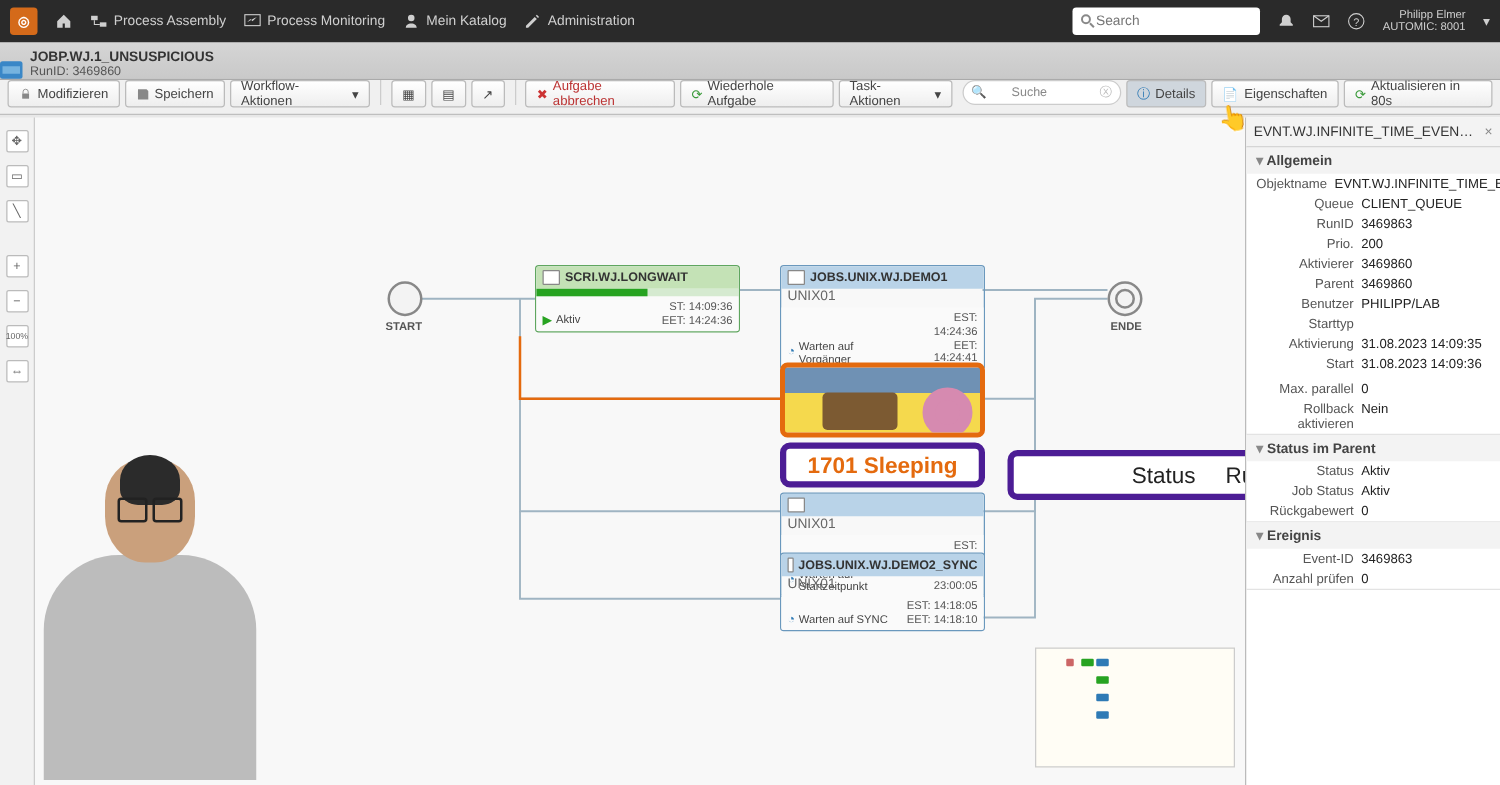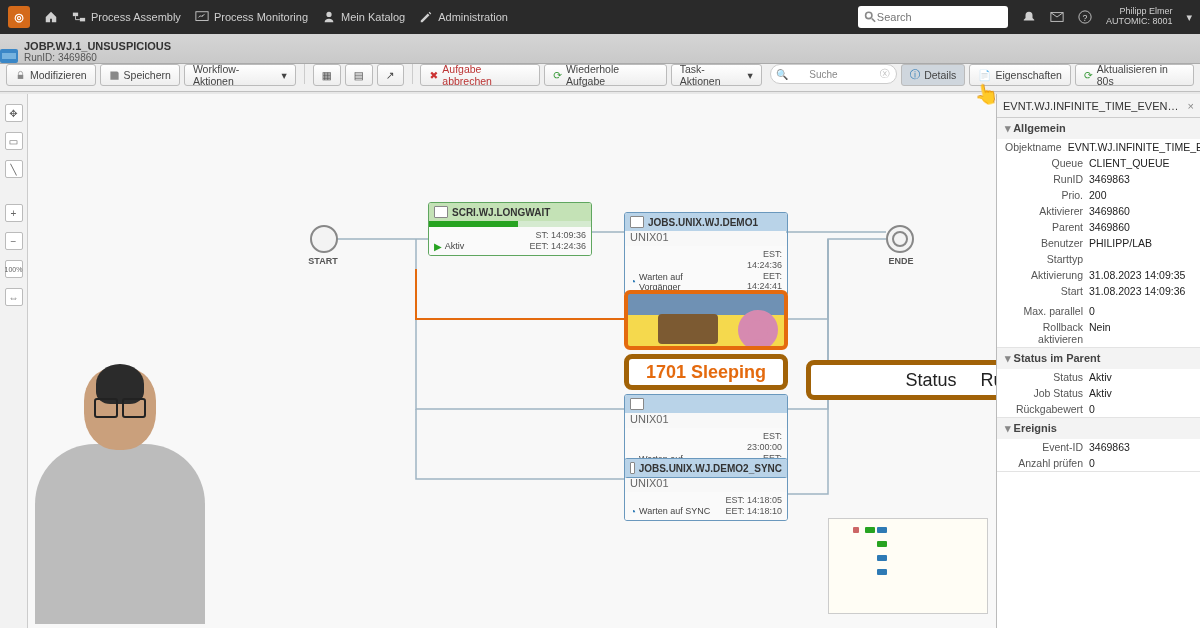--- a/index.html
+++ b/index.html
@@ -44,21 +44,21 @@
 .nhdr{padding:3px 5px;display:flex;align-items:center;gap:4px}
 .nhdr .nico{width:14px;height:12px;background:#fff;border:1px solid #888;border-radius:1px}
 .nbody{background:#fafafa;padding:3px 5px;display:flex;justify-content:space-between;align-items:flex-end;gap:6px}
 .nbody .statline{display:flex;align-items:center;gap:3px}
 .nbody .stattxt{font-size:9px;color:#444;line-height:1.15}
 .nbody .times{font-size:9px;color:#555;text-align:right;line-height:1.2}
 .nsub{font-size:11px;color:#666;padding:0 5px 3px}
 .circ{position:absolute;width:28px;height:28px;border:2px solid #888;border-radius:50%;background:#f3f3f3}
 .circ.inner:after{content:"";position:absolute;inset:4px;border:2px solid #888;border-radius:50%}
 .circ-label{position:absolute;font-size:9px;font-weight:bold;color:#555;text-align:center;width:50px}
-.overlay-orange{position:absolute;border:5px solid #a16207;border-radius:8px;background:#fff;color:#e46a0e;font-weight:bold;display:flex;align-items:center;justify-content:center}
+.overlay-orange{position:absolute;border:5px solid #4c1d95;border-radius:8px;background:#fff;color:#e46a0e;font-weight:bold;display:flex;align-items:center;justify-content:center}
 .overlay-orange.big{font-size:18px}
 .details{position:absolute;right:0;top:94px;width:204px;bottom:0;background:#fff;border-left:1px solid #bbb;overflow:hidden;font-size:11px}
 .details .dtab{height:24px;border-bottom:1px solid #ccc;display:flex;align-items:center;justify-content:space-between;padding:0 6px;background:#f3f3f3}
 .details .dtab .x{cursor:pointer;color:#888}
 .dsec{border-bottom:1px solid #e3e3e3}
 .dsec .dhdr{background:#f3f3f3;padding:4px 8px;font-weight:bold;color:#444;cursor:pointer}
 .dsec .dhdr:before{content:"▾ ";color:#888}
 .drow{display:flex;padding:2px 8px;font-size:10.5px}
 .drow .k{width:84px;text-align:right;color:#555;padding-right:6px}
 .drow .v{flex:1;color:#222}
@@ -242,21 +242,21 @@
     <g stroke="#e46a0e" stroke-width="2" fill="none">
       <path d="M388 175 V225 H596"></path>
     </g>
   </svg>
 
   <div class="circ" style="left:282px;top:131px"></div>
   <div class="circ-label" style="left:270px;top:162px">START</div>
   <div class="circ inner" style="left:858px;top:131px"></div>
   <div class="circ-label" style="left:848px;top:162px">ENDE</div>
 
-  <div class="node script" style="left:400px;top:108px;width:164px">
+  <div class="node script" style="left:400px;top:118px;width:164px">
     <div class="nhdr">
         <div class="nico"></div>
         <b>SCRI.WJ.LONGWAIT</b>
       </div>
     <div style="background:#d5ead0;height:6px;position:relative">
         <div style="position:absolute;left:0;top:0;height:100%;width:55%;background:#27a321"></div>
       </div>
     <div class="nbody">
       <div class="statline">
           <span style="color:#27a321">▶</span>
@@ -307,21 +307,21 @@
           <span style="color:#2e7ab5">◔</span>
           <span class="stattxt">Warten auf Startzeitpunkt</span>
         </div>
       <div class="times">
           <div>EST: 23:00:00</div>
           <div>EET: 23:00:05</div>
         </div>
     </div>
   </div>
 
-  <div class="node job" style="left:596px;top:364px;width:164px">
+  <div class="node job" style="left:596px;top:348px;width:164px">
     <div class="nhdr">
         <div class="nico"></div>
         <b>JOBS.UNIX.WJ.DEMO2_SYNC</b>
       </div>
     <div class="nsub">UNIX01</div>
     <div class="nbody">
       <div class="statline">
           <span style="color:#2e7ab5">◔</span>
           <span class="stattxt">Warten auf SYNC</span>
         </div>

